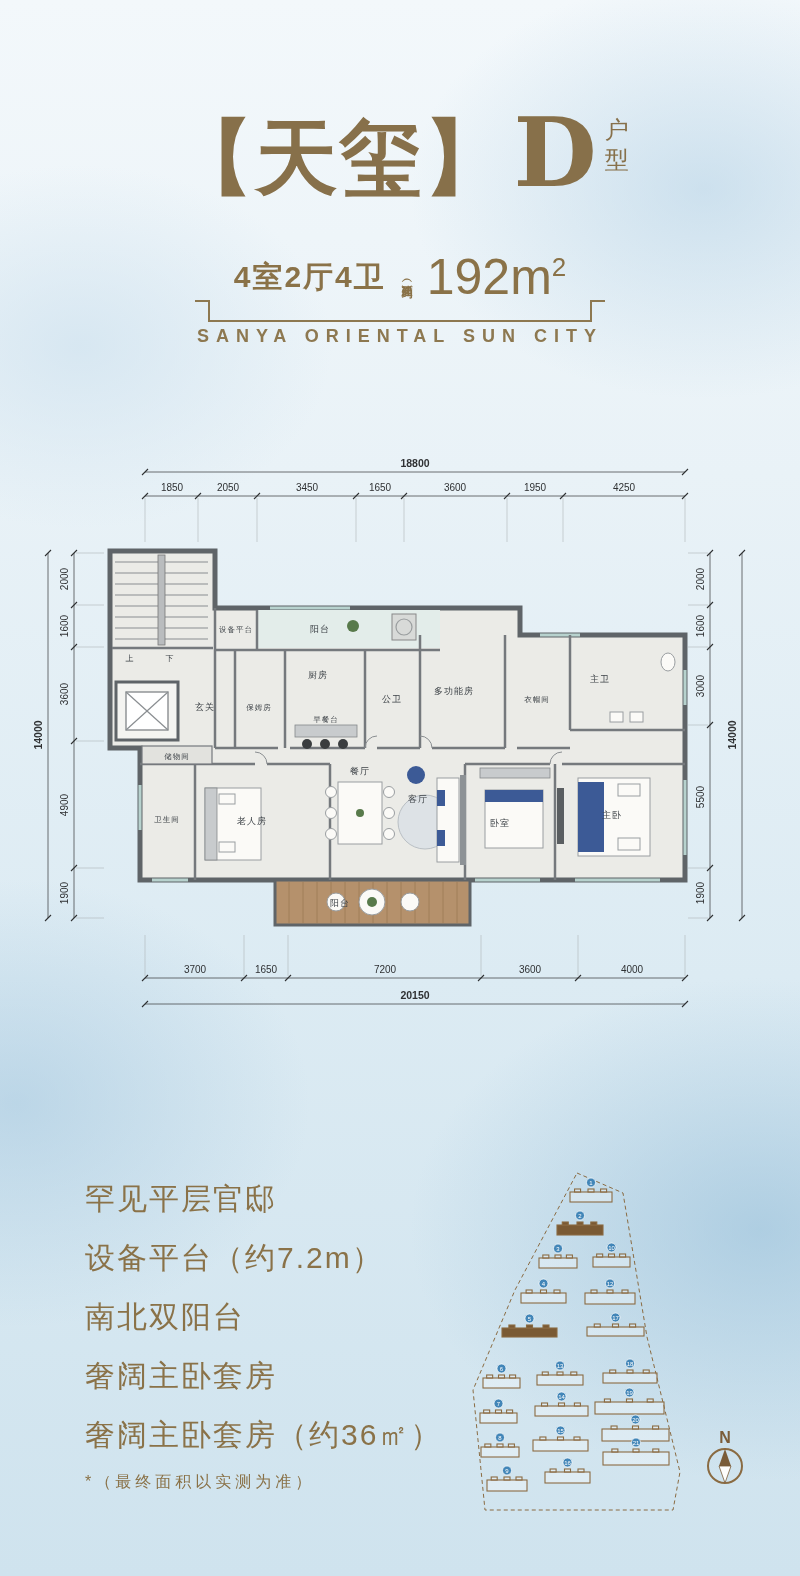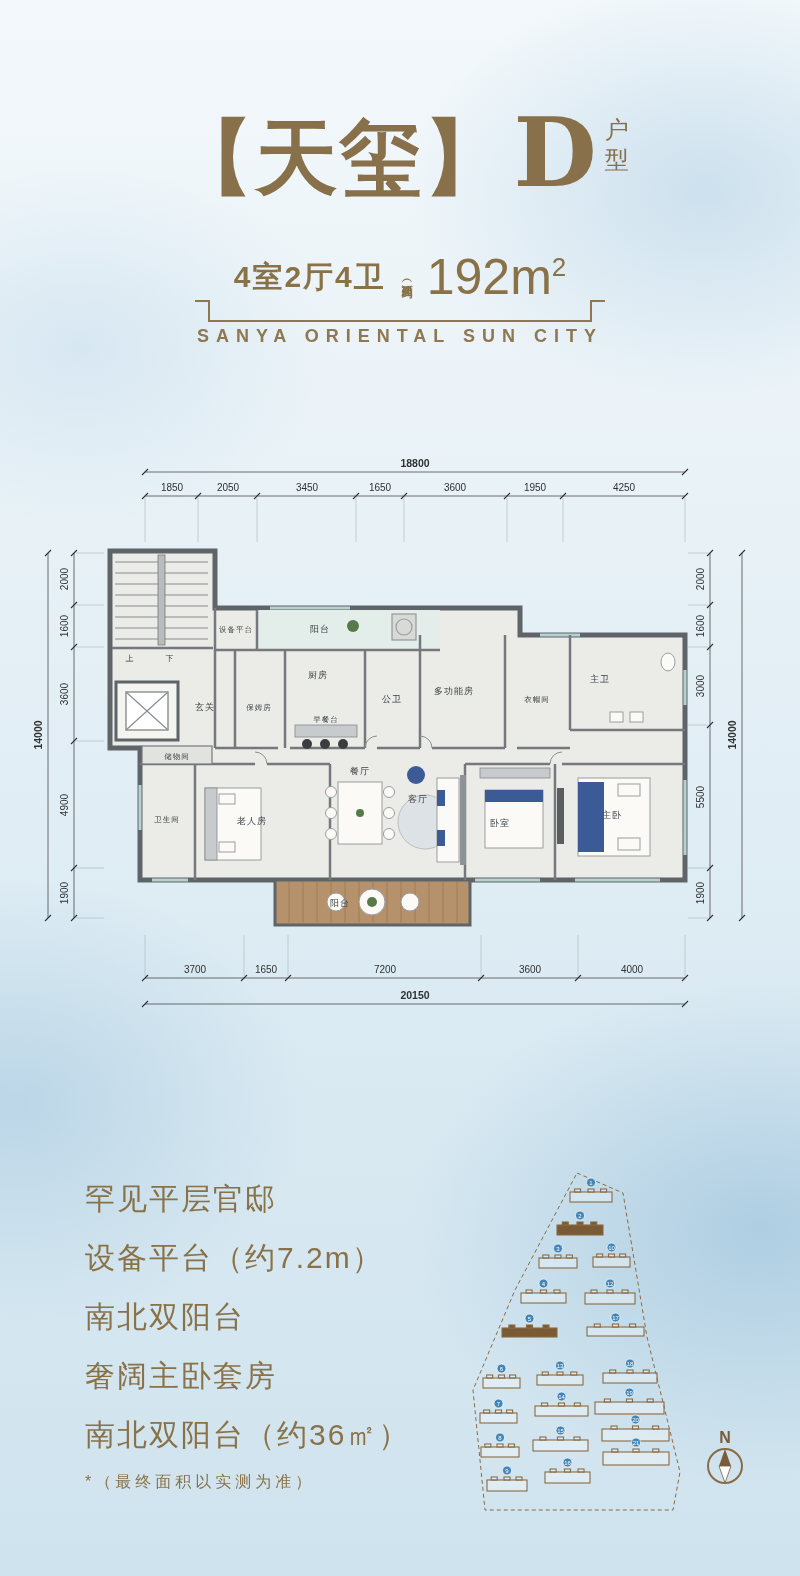--- a/index.html
+++ b/index.html
@@ -361,21 +361,21 @@
     <line class="tick" x1="122" y1="577" x2="128" y2="571"></line>
       <line class="tick" x1="662" y1="577" x2="668" y2="571"></line>
     <text class="dimT" x="395" y="569">20150</text>
   </svg>
 
   <ul class="features">
     <li>罕见平层官邸</li>
     <li>设备平台（约7.2m）</li>
     <li>南北双阳台</li>
     <li>奢阔主卧套房</li>
-    <li>南北双阳台（约36㎡）</li>
+    <li>奢阔主卧套房（约36㎡）</li>
   </ul>
   <div class="footnote">*（最终面积以实测为准）</div>
 
   <svg class="site" width="330" height="400" viewBox="0 0 330 400">
     <polygon class="bound" points="117,23 163,43 187,187 220,322 213,360 25,360 13,240 55,140"></polygon>
     <g>
         <g>
           <rect x="110" y="42" width="42" height="10" class="bld"></rect>
           <rect x="114.56" y="39" width="6" height="3" class="bld"></rect>
           <rect x="128" y="39" width="6" height="3" class="bld"></rect>

